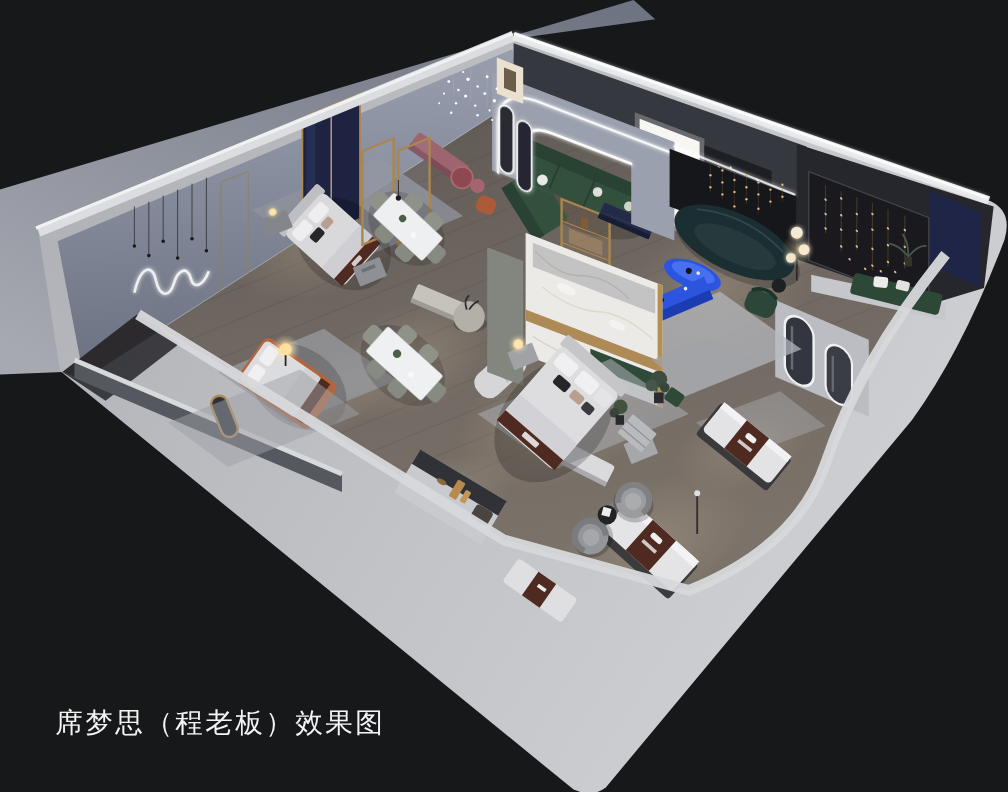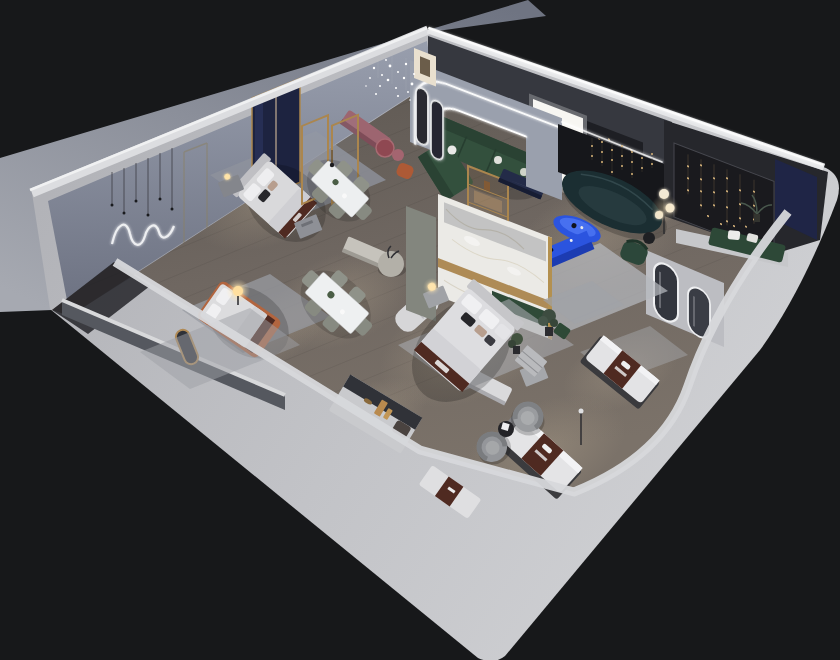--- a/index.html
+++ b/index.html
@@ -586,13 +586,14 @@
     <rect x="22" y="-8" width="16" height="13" rx="3" fill="#4a4340"></rect>
   </g>
 
   <line x1="32" y1="193" x2="428" y2="30" stroke="var(--wall-top,#dcdde0)" stroke-width="9"></line>
   <line x1="30" y1="190" x2="427" y2="28" stroke="#f0f1f2" stroke-width="2.5"></line>
   <line x1="428" y1="30" x2="824" y2="167" stroke="#e6e7e9" stroke-width="7"></line>
   <line x1="428" y1="28" x2="823" y2="165" stroke="#ffffff" stroke-width="1.8" opacity="0.9" filter="url(#glow)"></line>
   <path d="M 115 262 L 420 450 L 574 492 Q 664 456 688 386 Q 716 302 788 212" stroke="#d7d8db" stroke-width="9" fill="none" stroke-linejoin="round" opacity="0.95"></path>
 </svg>
 
+<div id="caption">席梦思（程老板）效果图</div>
 </div>
 
 </body></html>

